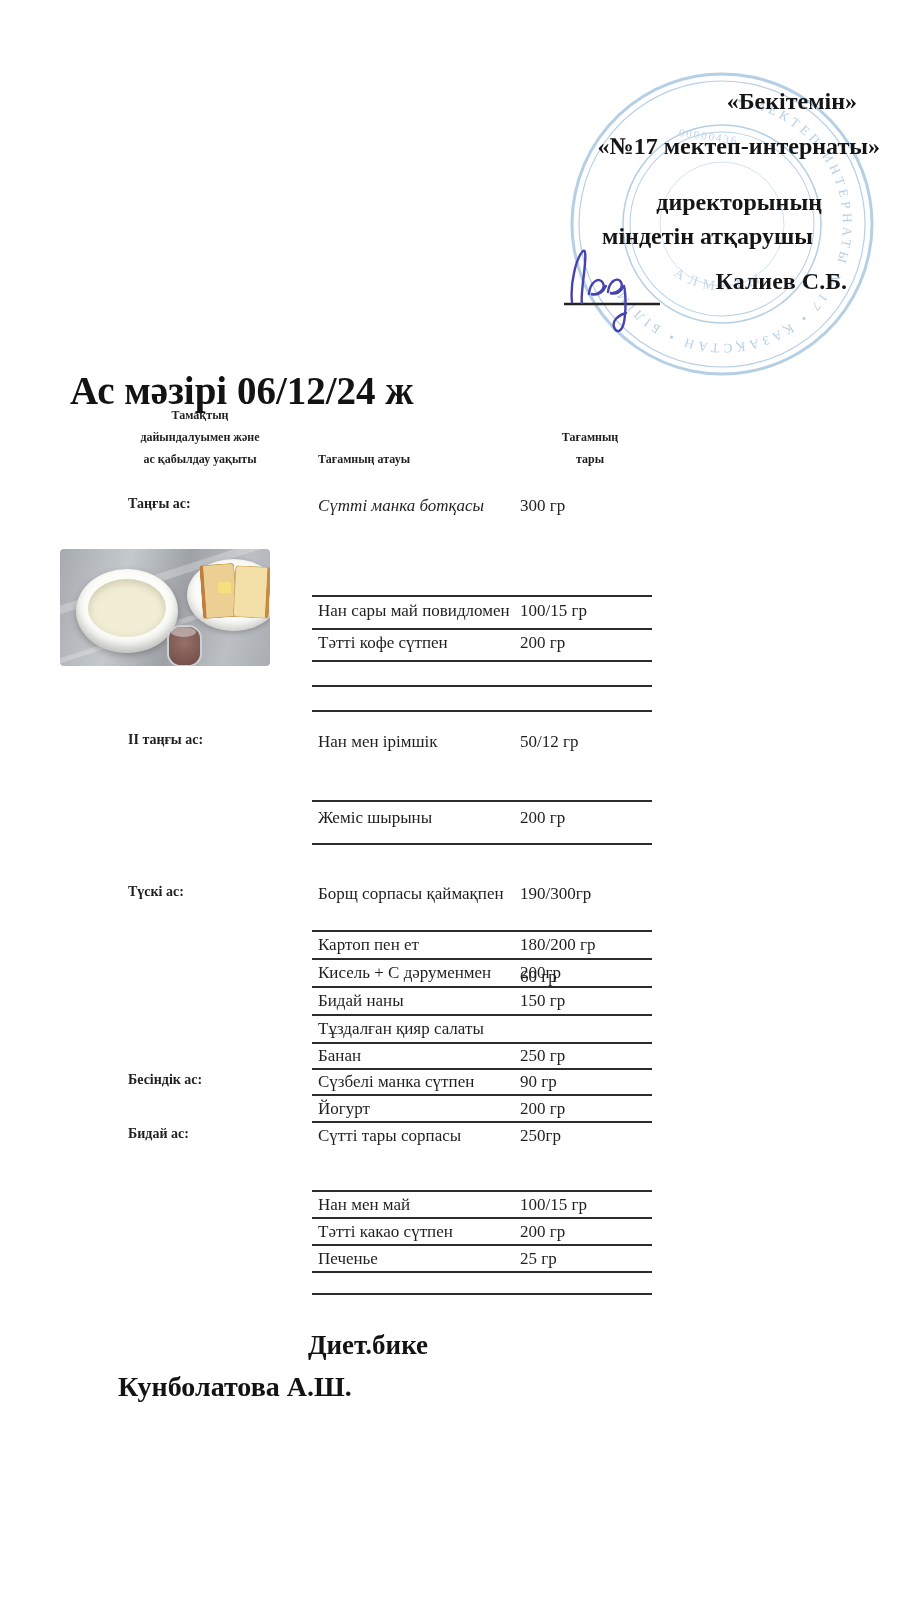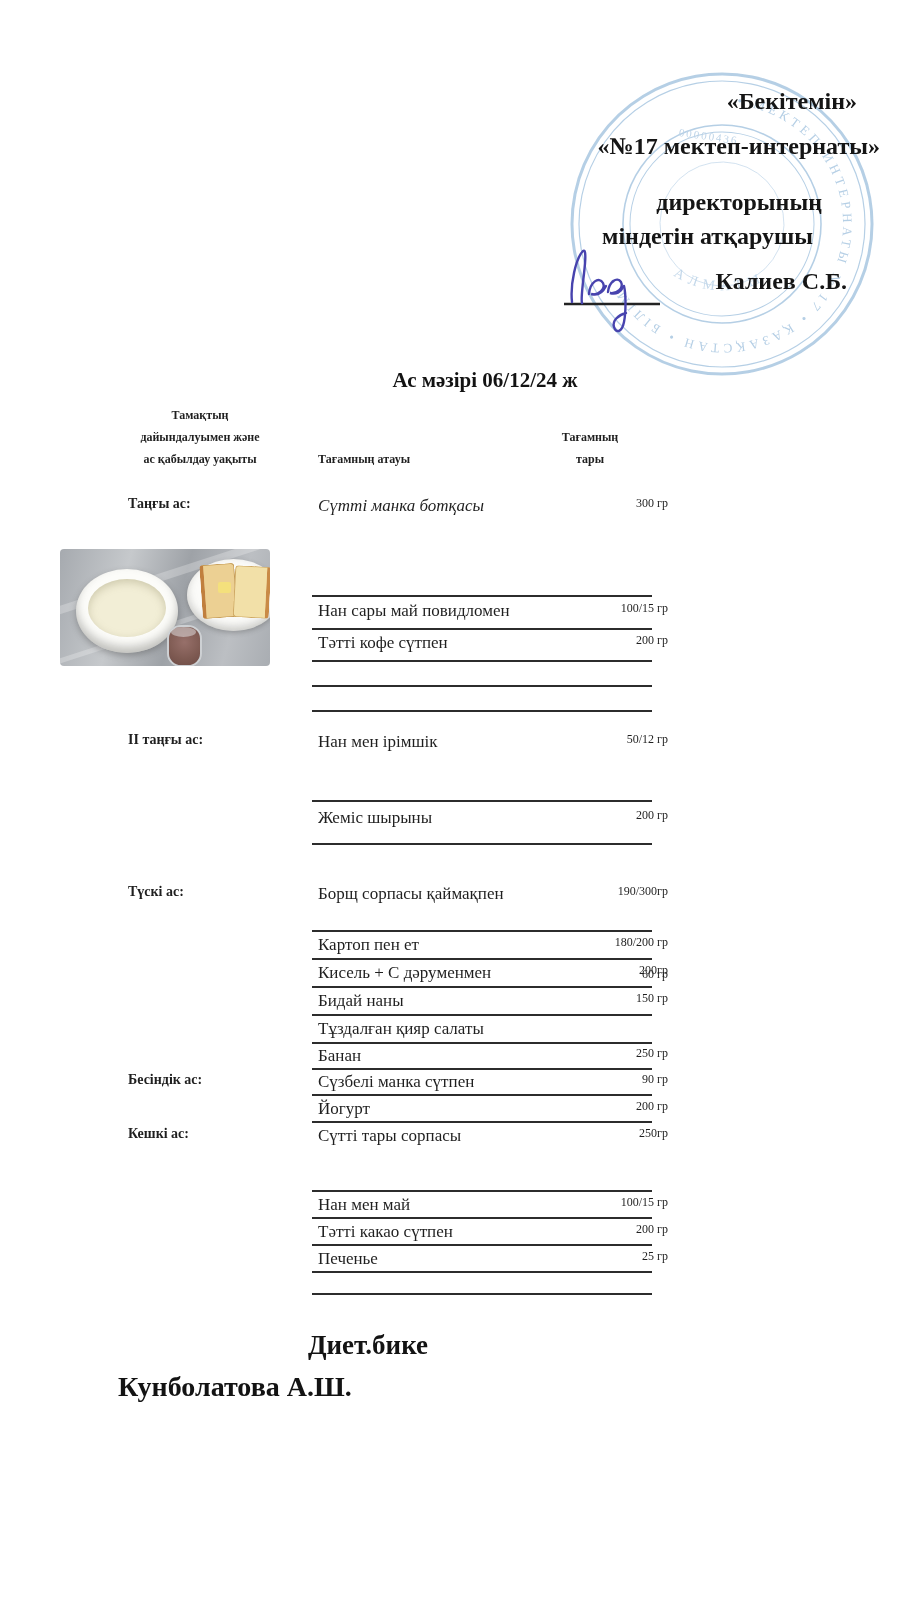--- a/index.html
+++ b/index.html
@@ -10,21 +10,21 @@
     font-family:"Liberation Serif","DejaVu Serif",serif;
     color:#1f1f1f;
     overflow:hidden;
   }
   .t{position:absolute;white-space:nowrap;color:#1f1f1f;}
   .b{font-weight:bold;}
   .hdr{font-size:24px;font-weight:bold;color:#151515;z-index:3;}
   .tline{position:absolute;left:312px;width:340px;height:2px;background:#2c2c2c;z-index:2;}
   .name{font-size:17px;left:318px;}
   .lbl{font-size:14px;font-weight:bold;left:128px;}
-  .qty{font-size:12px;left:520px;width:148px;text-align:right;white-space:nowrap;}
+  .qty{font-size:17px;left:520px;width:148px;text-align:left;white-space:nowrap;}
   .colhead{font-size:12px;font-weight:bold;line-height:22px;text-align:center;}
   #stamp{position:absolute;left:560px;top:56px;z-index:1;opacity:.85;}
   #signature{position:absolute;left:556px;top:242px;z-index:4;}
   
   #photo{
     position:absolute;left:60px;top:549px;width:210px;height:117px;
     border-radius:4px;overflow:hidden;z-index:2;
     background:linear-gradient(105deg,#a6aaaf 0%,#c6c9cc 30%,#9ea2a7 55%,#bcbfc3 80%,#a9adb2 100%);
   }
   #photo .streak{position:absolute;width:300px;height:8px;background:rgba(255,255,255,.25);transform:rotate(-18deg);}
@@ -78,21 +78,21 @@
 <svg id="signature" width="115" height="100" viewBox="0 0 115 100">
   <line x1="8" y1="62" x2="104" y2="62" stroke="#232323" stroke-width="2.4"></line>
   <g fill="none" stroke="#4743ae" stroke-width="2.4" stroke-linecap="round">
     <path d="M16,60 C14,42 20,16 27,9 C31,6 29,24 27,40 C26,50 25,58 26,61"></path>
     <path d="M33,52 c1,-12 10,-18 14,-11 c3,6 -5,13 -12,11 c7,2 12,-2 15,-8"></path>
     <path d="M52,50 c1,-10 9,-16 13,-10 c3,6 -4,12 -11,11 c6,2 11,-1 13,-6"></path>
     <path d="M68,44 c2,8 2,26 0,36 c-2,10 -8,12 -10,5 c-2,-6 4,-12 12,-14"></path>
   </g>
 </svg>
 
-<div class="t b" style="top:368px;left:70px;width:830px;text-align:center;font-size:21px;color:#131313;">Ас мәзірі 06/12/24 ж</div>
+<div class="t b" style="top:368px;left:70px;width:830px;font-size:39px;color:#131313;">Ас мәзірі 06/12/24 ж</div>
 
 <div class="t colhead" style="top:404px;left:105px;width:190px;white-space:normal;">
   <div>Тамақтың</div>
   <div>дайындалуымен және</div>
   <div>ас қабылдау уақыты</div>
 </div>
 <div class="t colhead" style="top:448px;left:318px;">Тағамның атауы</div>
 <div class="t colhead" style="top:426px;left:515px;width:150px;white-space:normal;">
   <div>Тағамның</div>
   <div>тары</div>
@@ -168,21 +168,21 @@
 <div class="t name" style="top:1046px;">Банан</div>
 <div class="t qty" style="top:1046px;">250 гр</div>
 
 <div class="t lbl" style="top:1072px;">Бесіндік ас:</div>
 <div class="t name" style="top:1072px;">Сүзбелі манка сүтпен</div>
 <div class="t qty" style="top:1072px;">90 гр</div>
 
 <div class="t name" style="top:1099px;">Йогурт</div>
 <div class="t qty" style="top:1099px;">200 гр</div>
 
-<div class="t lbl" style="top:1126px;">Кешкі ас:</div>
+<div class="t lbl" style="top:1126px;">Бидай ас:</div>
 <div class="t name" style="top:1126px;">Сүтті тары сорпасы</div>
 <div class="t qty" style="top:1126px;">250гр</div>
 
 <div class="t name" style="top:1195px;">Нан мен май</div>
 <div class="t qty" style="top:1195px;">100/15 гр</div>
 
 <div class="t name" style="top:1222px;">Тәтті какао сүтпен</div>
 <div class="t qty" style="top:1222px;">200 гр</div>
 
 <div class="t name" style="top:1249px;">Печенье</div>

